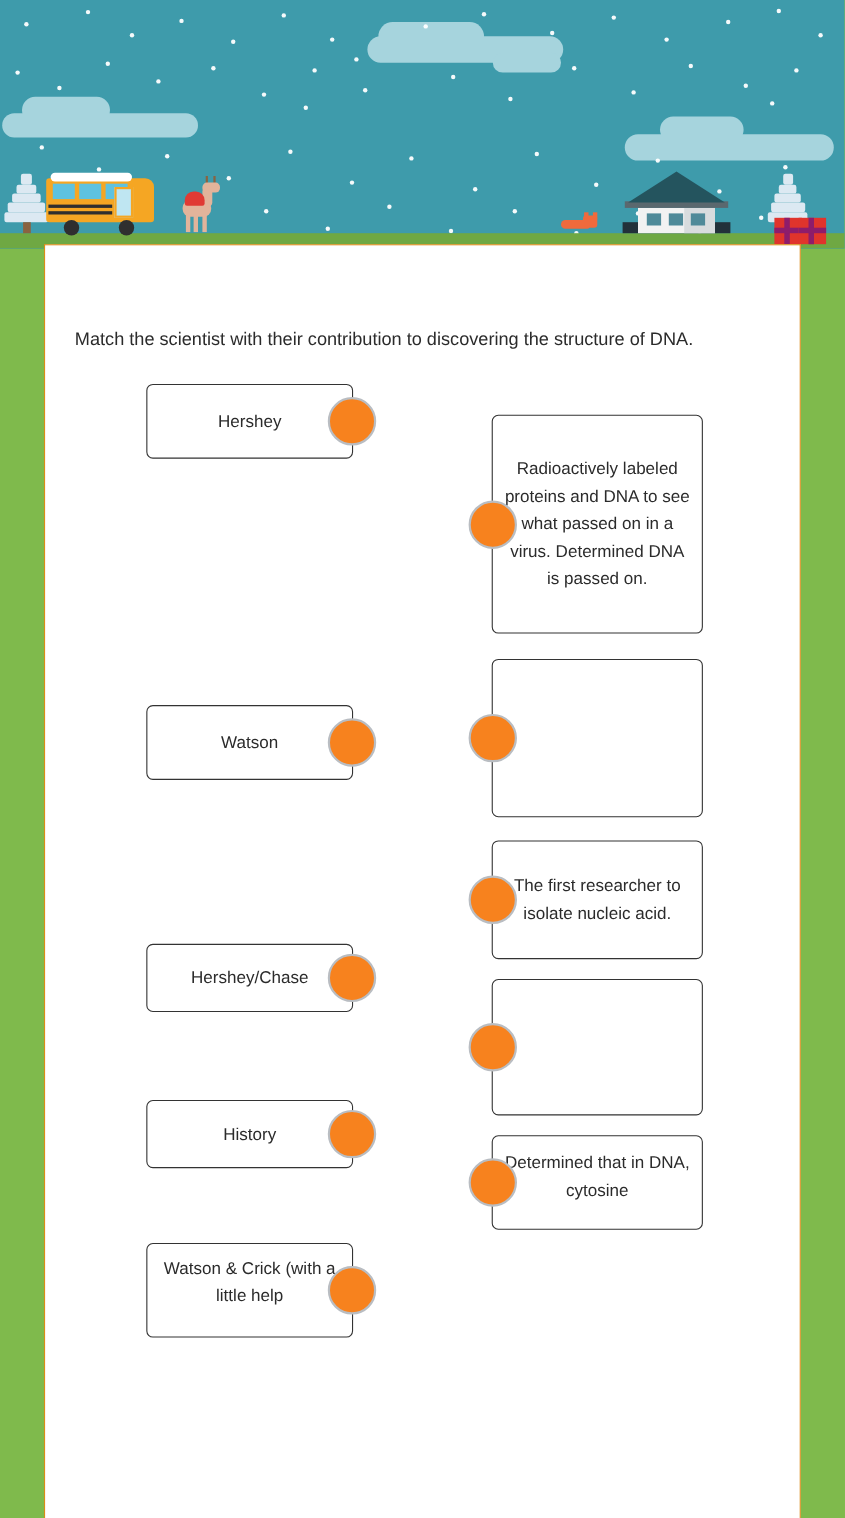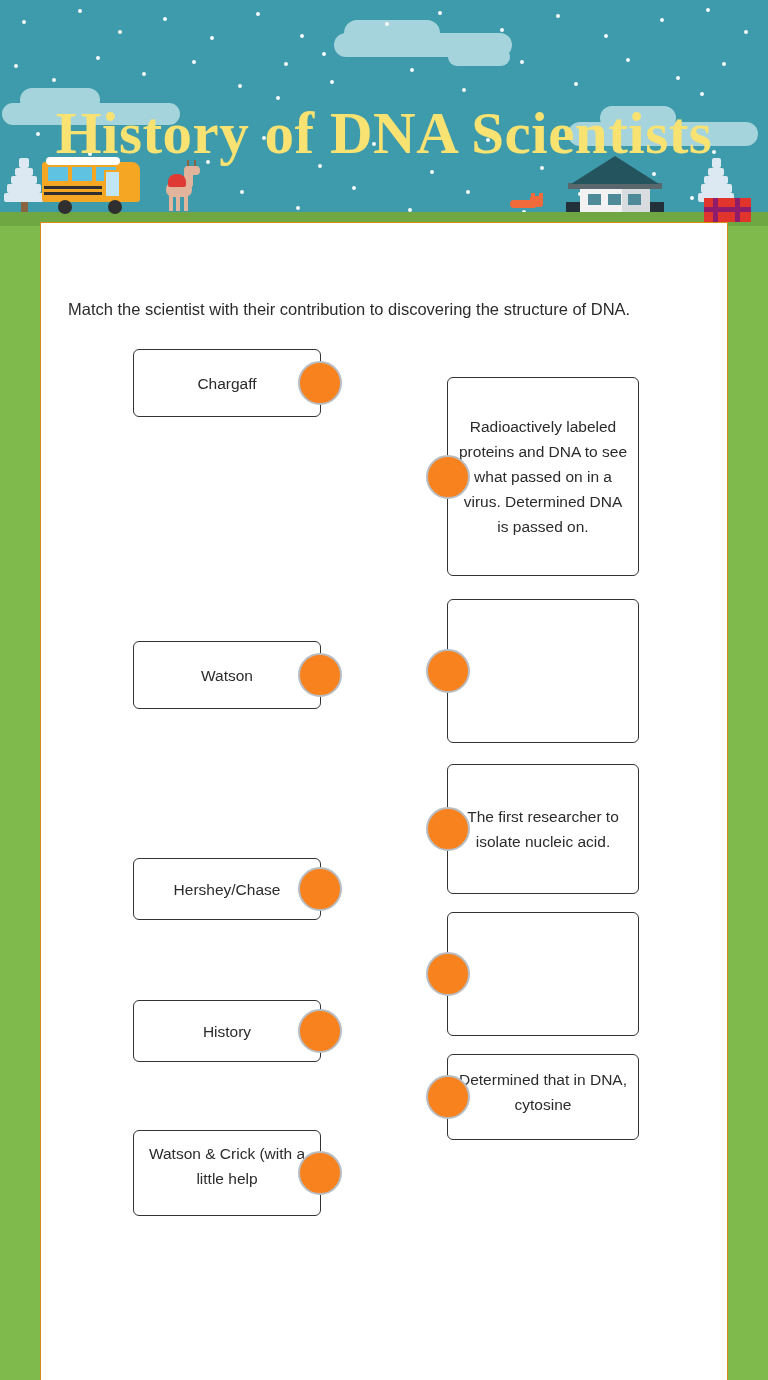--- a/index.html
+++ b/index.html
@@ -165,21 +165,20 @@
     <div class="snow" style="left:296px;top:206px"></div>
     <div class="snow" style="left:352px;top:186px"></div>
     <div class="snow" style="left:408px;top:208px"></div>
     <div class="snow" style="left:466px;top:190px"></div>
     <div class="snow" style="left:522px;top:210px"></div>
     <div class="snow" style="left:578px;top:192px"></div>
     <div class="snow" style="left:634px;top:212px"></div>
     <div class="snow" style="left:690px;top:196px"></div>
     <div class="snow" style="left:742px;top:214px"></div>
 
-    <h1 class="banner-title">History of DNA Scientists</h1>
 
     <div class="ground-strip"></div>
 
     <div class="tree" style="left:4px; width:40px;">
       <i style="width:10px;height:10px;"></i>
       <i style="width:18px;height:8px;"></i>
       <i style="width:26px;height:8px;"></i>
       <i style="width:34px;height:9px;"></i>
       <i style="width:40px;height:9px;"></i>
       <b></b>
@@ -248,21 +247,21 @@
   </div>
 
   <div class="sheet">
 
     <p class="instructions">Match the scientist with their contribution to discovering the structure of DNA.</p>
 
     <div class="columns">
 
       <div class="col-left">
         <div class="card left" style="margin-top:0px; height:68px;">
-          <span>Chargaff</span>
+          <span>Hershey</span>
           <span class="dot on-right"></span>
         </div>
         <div class="card left" style="margin-top:224px; height:68px;">
           <span>Watson</span>
           <span class="dot on-right"></span>
         </div>
         <div class="card left" style="margin-top:149px; height:62px;">
           <span>Hershey/Chase</span>
           <span class="dot on-right"></span>
         </div>
@@ -277,21 +276,21 @@
       </div>
 
       <div class="col-right">
         <div class="card right" style="margin-top:28px; height:199px;">
           <span>Radioactively labeled proteins and DNA to see what passed on in a virus. Determined DNA is passed on.</span>
           <span class="dot on-left"></span>
         </div>
         <div class="card right" style="margin-top:23px; height:144px;">
           <span class="dot on-left"></span>
         </div>
-        <div class="card right" style="margin-top:21px; height:130px;">
+        <div class="card right" style="margin-top:21px; height:108px;">
           <span>The first researcher to isolate nucleic acid.</span>
           <span class="dot on-left"></span>
         </div>
         <div class="card right" style="margin-top:18px; height:124px;">
           <span class="dot on-left"></span>
         </div>
         <div class="card right" style="margin-top:18px; height:86px; align-items:flex-start;">
           <span>Determined that in DNA, cytosine</span>
           <span class="dot on-left"></span>
         </div>

